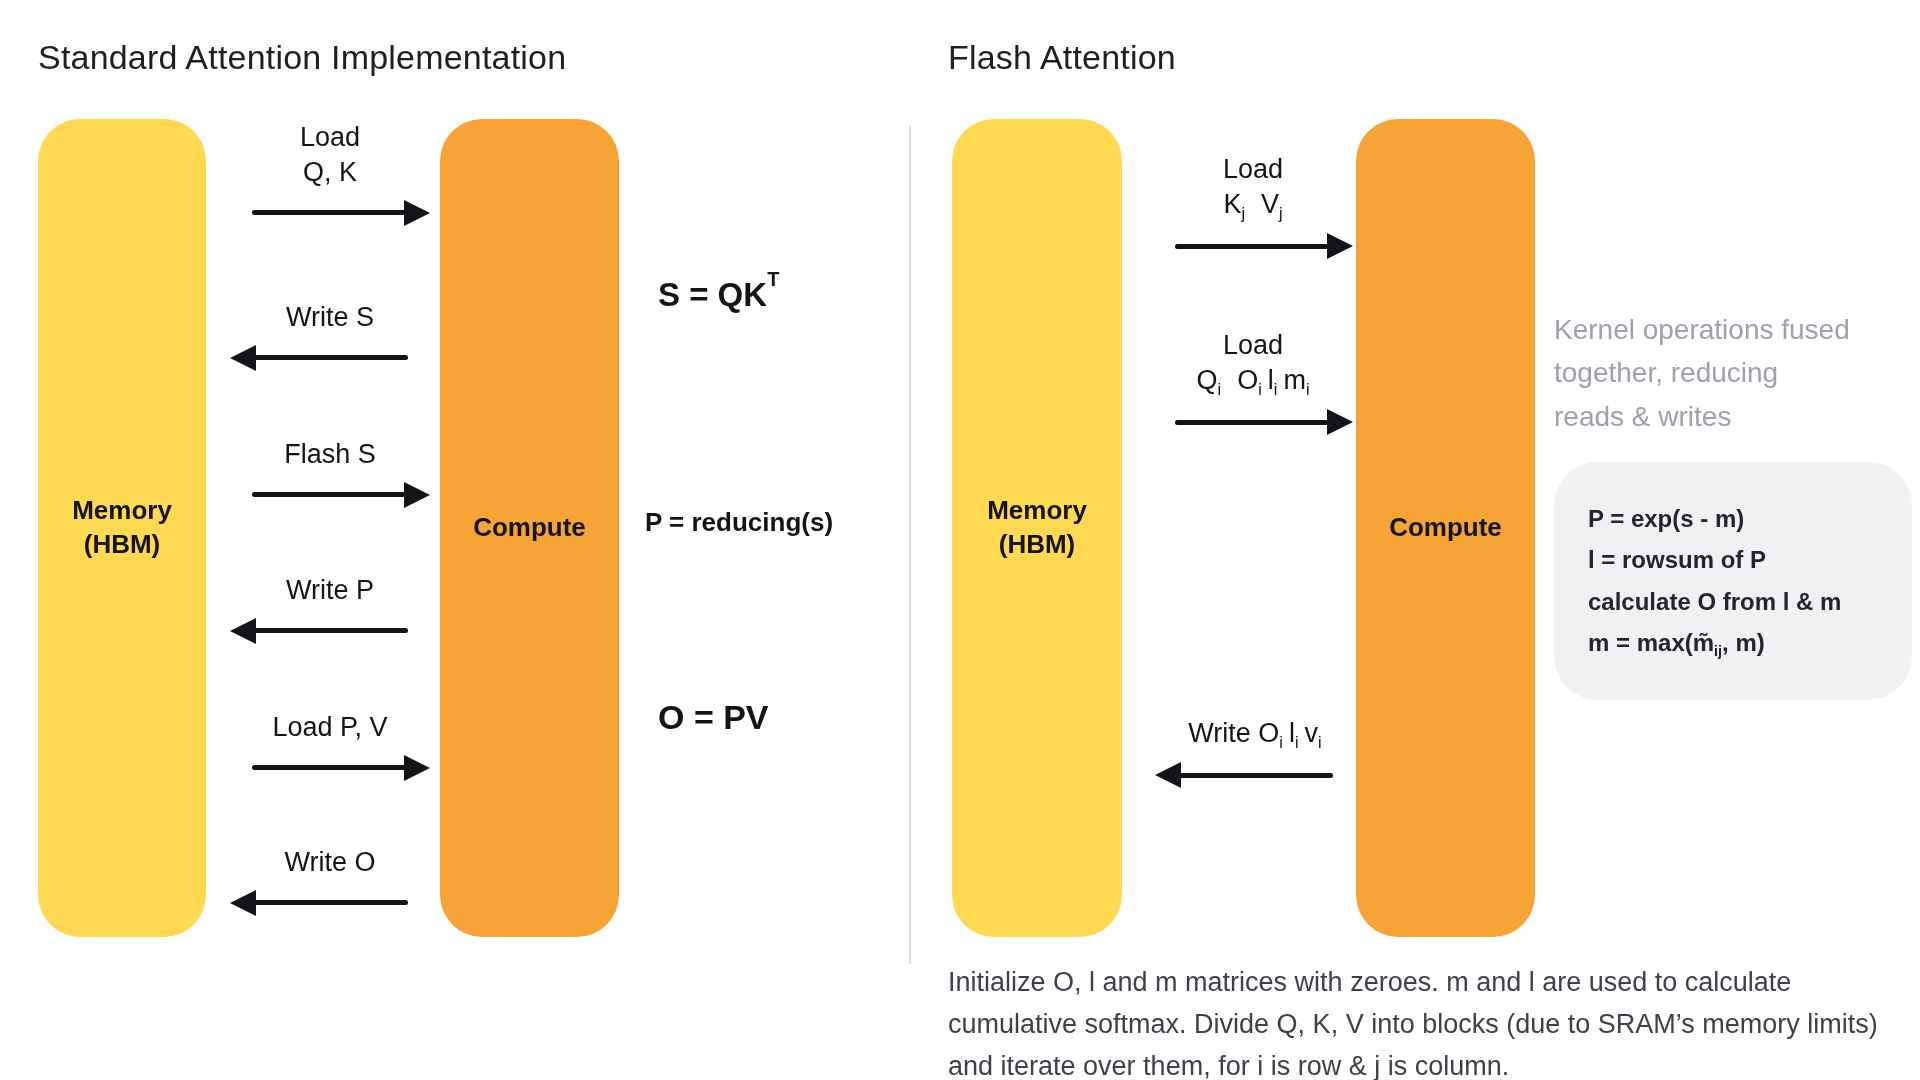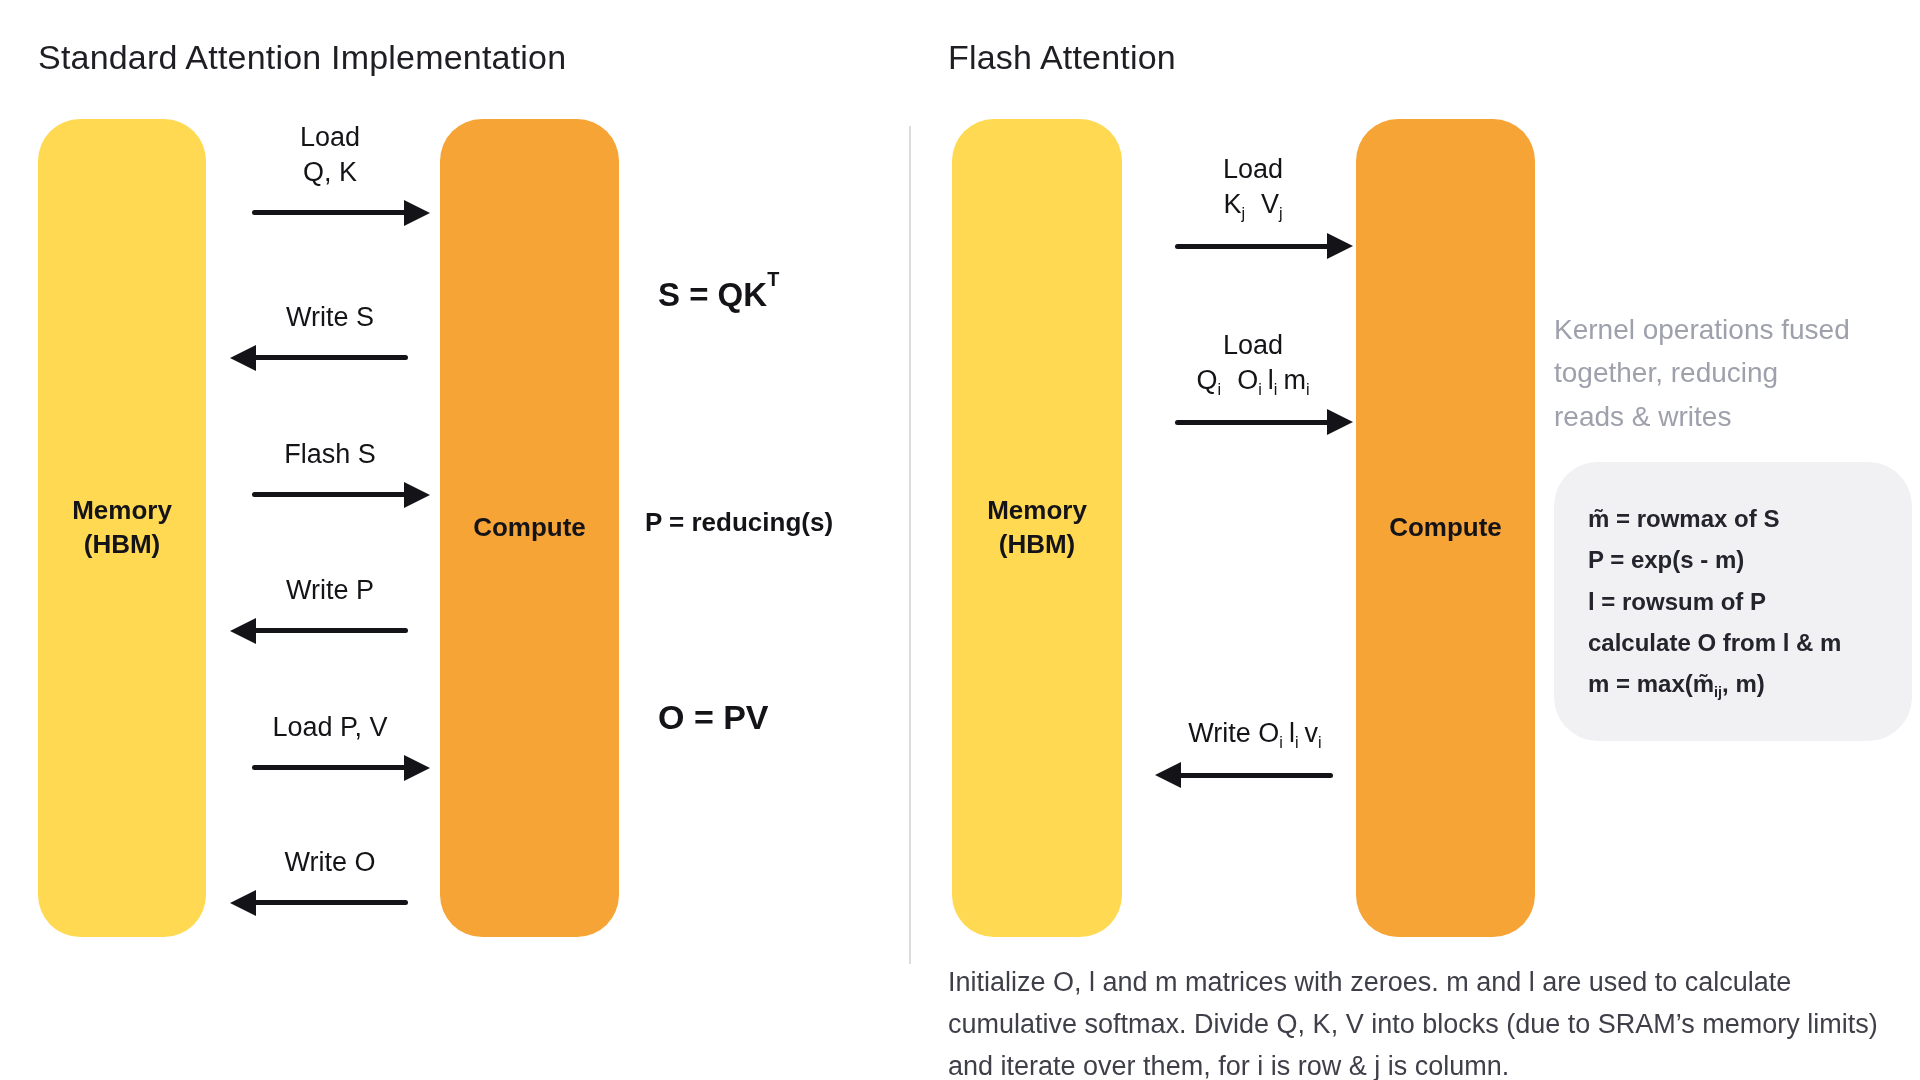--- a/index.html
+++ b/index.html
@@ -156,21 +156,20 @@
       <span class="seg" style="margin-right:6px;"><span>Write O</span><sub>i</sub></span><span class="seg" style="margin-right:6px;"><span>l</span><sub>i</sub></span><span class="seg"><span>v</span><sub>i</sub></span>
     </div>
     <div class="arrow left"></div>
   </div>
 
   <div class="kernel-note">Kernel operations fused
 together, reducing
 reads &amp; writes</div>
 
   <div class="ops-box">
-    <div class="op-line">m̃ = rowmax of S</div>
     <div class="op-line">P = exp(s - m)</div>
     <div class="op-line">l = rowsum of P</div>
     <div class="op-line">calculate O from l &amp; m</div>
     <div class="op-line">
       <span>m = max(m̃</span><sub>ij</sub><span>, m)</span>
     </div>
   </div>
 
   <div class="footer-note">Initialize O, l and m matrices with zeroes. m and l are used to calculate
 cumulative softmax. Divide Q, K, V into blocks (due to SRAM’s memory limits)

